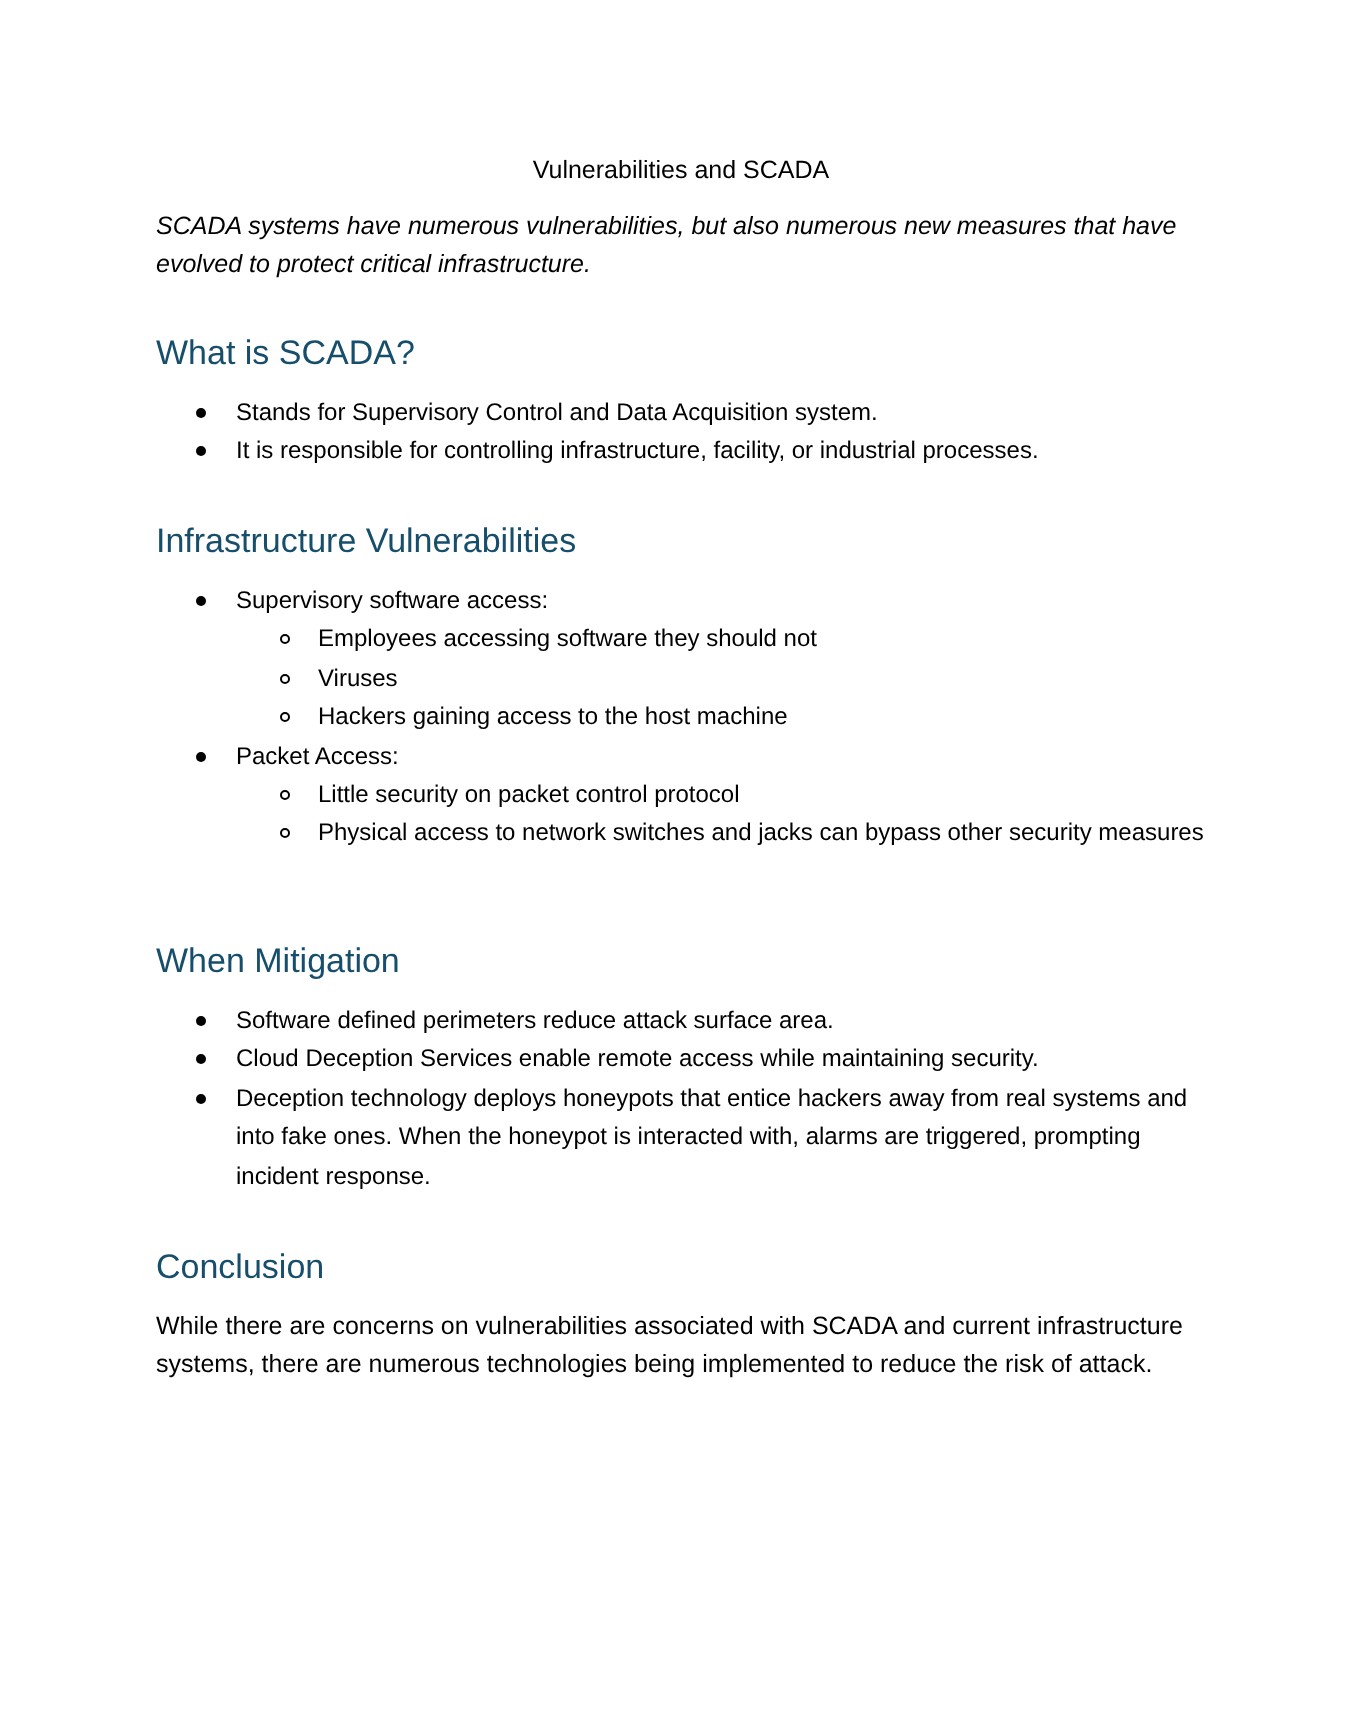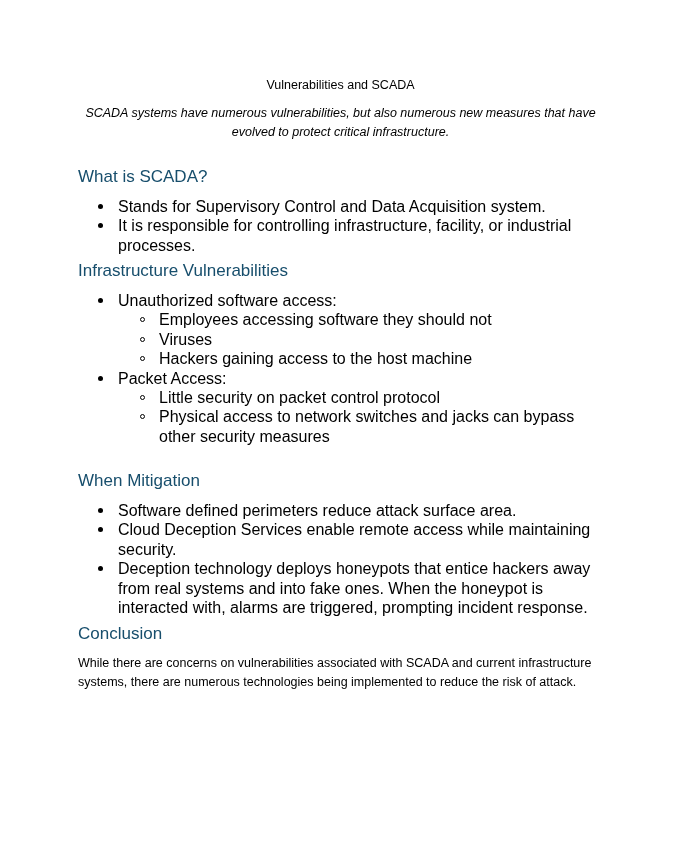--- a/index.html
+++ b/index.html
@@ -8,28 +8,28 @@
       font-family: "Liberation Sans", "DejaVu Sans", sans-serif;
       color: #000;
     }
     .page { position: absolute; left: 78px; top: 0; width: 530px; }
     .doc-title {
       position: absolute; top: 78px; left: 0; width: 525px;
       text-align: center; font-weight: normal; font-size: 12.5px;
     }
     .subtitle {
       position: absolute; top: 104px; left: 0; width: 525px;
-      text-align: center; font-style: italic; font-size: 12.5px; line-height: 19px;
+      font-style: italic; font-size: 12.5px; line-height: 19px;
     }
     h2 {
       position: absolute; left: 0; margin: 0; font-weight: normal;
       font-size: 17px; color: #174e6c; line-height: 28px; white-space: nowrap;
     }
     ul { list-style: none; margin: 0; padding: 0; position: absolute; left: 0; width: 530px; }
-    li { position: relative; font-size: 16px; line-height: 19.4px; }
+    li { position: relative; font-size: 12px; line-height: 19.4px; }
     .l1 { padding-left: 40px; }
     .l1 > .bullet {
       position: absolute; left: 20px; top: 7px; width: 5px; height: 5px;
       border-radius: 50%; background: #000;
     }
     .l2 { padding-left: 81px; }
     .l2 > .bullet {
       position: absolute; left: 62px; top: 7px; width: 4px; height: 4px;
       border-radius: 50%; border: 1px solid #000; box-sizing: border-box; width: 5px; height: 5px;
     }
@@ -43,21 +43,21 @@
   <div class="subtitle">SCADA systems have numerous vulnerabilities, but also numerous new measures that have evolved to protect critical infrastructure.</div>
 
   <h2 style="top:163px">What is SCADA?</h2>
   <ul style="top:197px">
     <li class="l1"><span class="bullet"></span><span>Stands for Supervisory Control and Data Acquisition system.</span></li>
     <li class="l1"><span class="bullet"></span><span>It is responsible for controlling infrastructure, facility, or industrial processes.</span></li>
   </ul>
 
   <h2 style="top:257px">Infrastructure Vulnerabilities</h2>
   <ul style="top:291px">
-    <li class="l1"><span class="bullet"></span><span>Unauthorized software access:</span></li>
+    <li class="l1"><span class="bullet"></span><span>Supervisory software access:</span></li>
     <li class="l2"><span class="bullet"></span><span>Employees accessing software they should not</span></li>
     <li class="l2"><span class="bullet"></span><span>Viruses</span></li>
     <li class="l2"><span class="bullet"></span><span>Hackers gaining access to the host machine</span></li>
     <li class="l1"><span class="bullet"></span><span>Packet Access:</span></li>
     <li class="l2"><span class="bullet"></span><span>Little security on packet control protocol</span></li>
     <li class="l2"><span class="bullet"></span><span>Physical access to network switches and jacks can bypass other security measures</span></li>
   </ul>
 
   <h2 style="top:467px">When Mitigation</h2>
   <ul style="top:501px">

